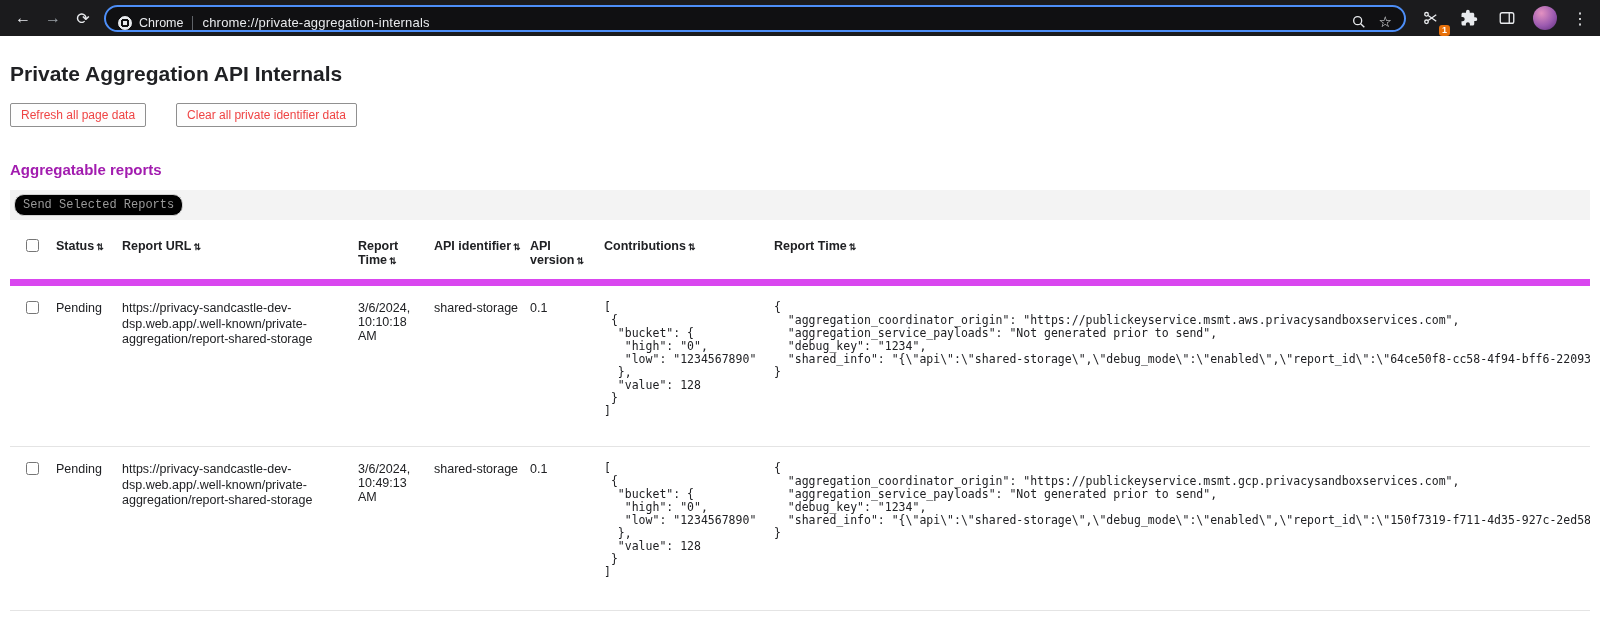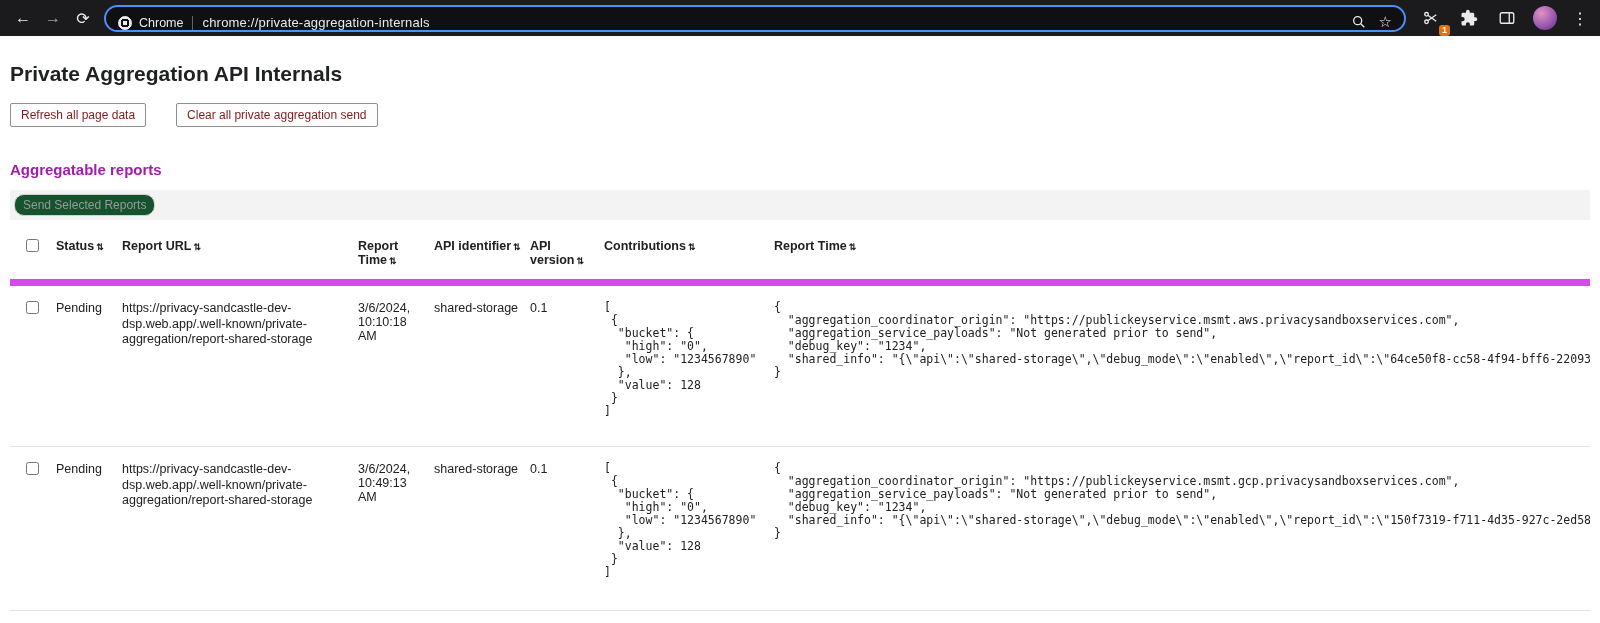--- a/index.html
+++ b/index.html
@@ -29,25 +29,25 @@
   .badge { position:absolute; right:-4px; bottom:-3px; background:#e8710a; color:#fff;
            font-size:9px; line-height:11px; padding:0 3px; border-radius:3px; font-weight:700; }
   .avatar { width:24px; height:24px; border-radius:50%;
             background:radial-gradient(circle at 35% 30%, #e391c1, #9c5bb0 55%, #5b2b7a); }
   .kebab { color:#e8eaed; font-size:16px; width:24px; text-align:center; cursor:pointer; }
 
   
   .content { padding:0 10px; color:#202124; }
   h1 { font-size:21px; font-weight:700; margin:26px 0 0; color:#202124; }
   .btn-row { margin-top:17px; display:flex; gap:30px; }
-  button.webui { font-family:inherit; font-size:12px; color:#7f1d1d; background:#fdfdfd;
+  button.webui { font-family:inherit; font-size:12px; color:#ef4444; background:#fdfdfd;
                  border:1px solid #8f8f8f; border-radius:2px; padding:4px 10px; cursor:pointer; }
   h2 { font-size:15px; font-weight:700; margin-top:34px; color:#a21caf; }
   .send-strip { margin-top:12px; background:#f3f3f3; padding:4px 4px; }
-  button.disabled-btn { font-family:Liberation Sans, sans-serif; font-size:12px; color:#9a9a9a; background:#14532d;
+  button.disabled-btn { font-family:Liberation Mono, monospace; font-size:12px; color:#9a9a9a; background:#000000;
                         border:1px solid #d2d2d2; border-radius:10px; padding:3px 8px; }
 
   table { width:100%; border-collapse:collapse; table-layout:fixed; margin-top:4px; }
   thead th { font-size:12.5px; font-weight:700; color:#202124; text-align:left;
              vertical-align:top; padding:15px 8px 12px 0; border-bottom:7px solid #d946ef;
              cursor:pointer; }
   .sort { font-size:9px; margin-left:2px; color:#202124; }
   tbody tr { height:164px; }
   tbody td { font-size:12.5px; color:#202124; vertical-align:top;
              padding:15px 8px 12px 0; border-bottom:1px solid #e4e4e4; overflow:hidden;margin-left:47px; }
@@ -107,21 +107,21 @@
     </div>
     <div class="kebab">⋮</div>
   </div>
 </div>
 
 <div class="content">
   <h1>Private Aggregation API Internals</h1>
 
   <div class="btn-row">
     <button class="webui">Refresh all page data</button>
-    <button class="webui">Clear all private aggregation send</button>
+    <button class="webui">Clear all private identifier data</button>
   </div>
 
   <h2>Aggregatable reports</h2>
 
   <div class="send-strip">
     <button class="disabled-btn" disabled="">Send Selected Reports</button>
   </div>
 
   <table>
     <colgroup>

